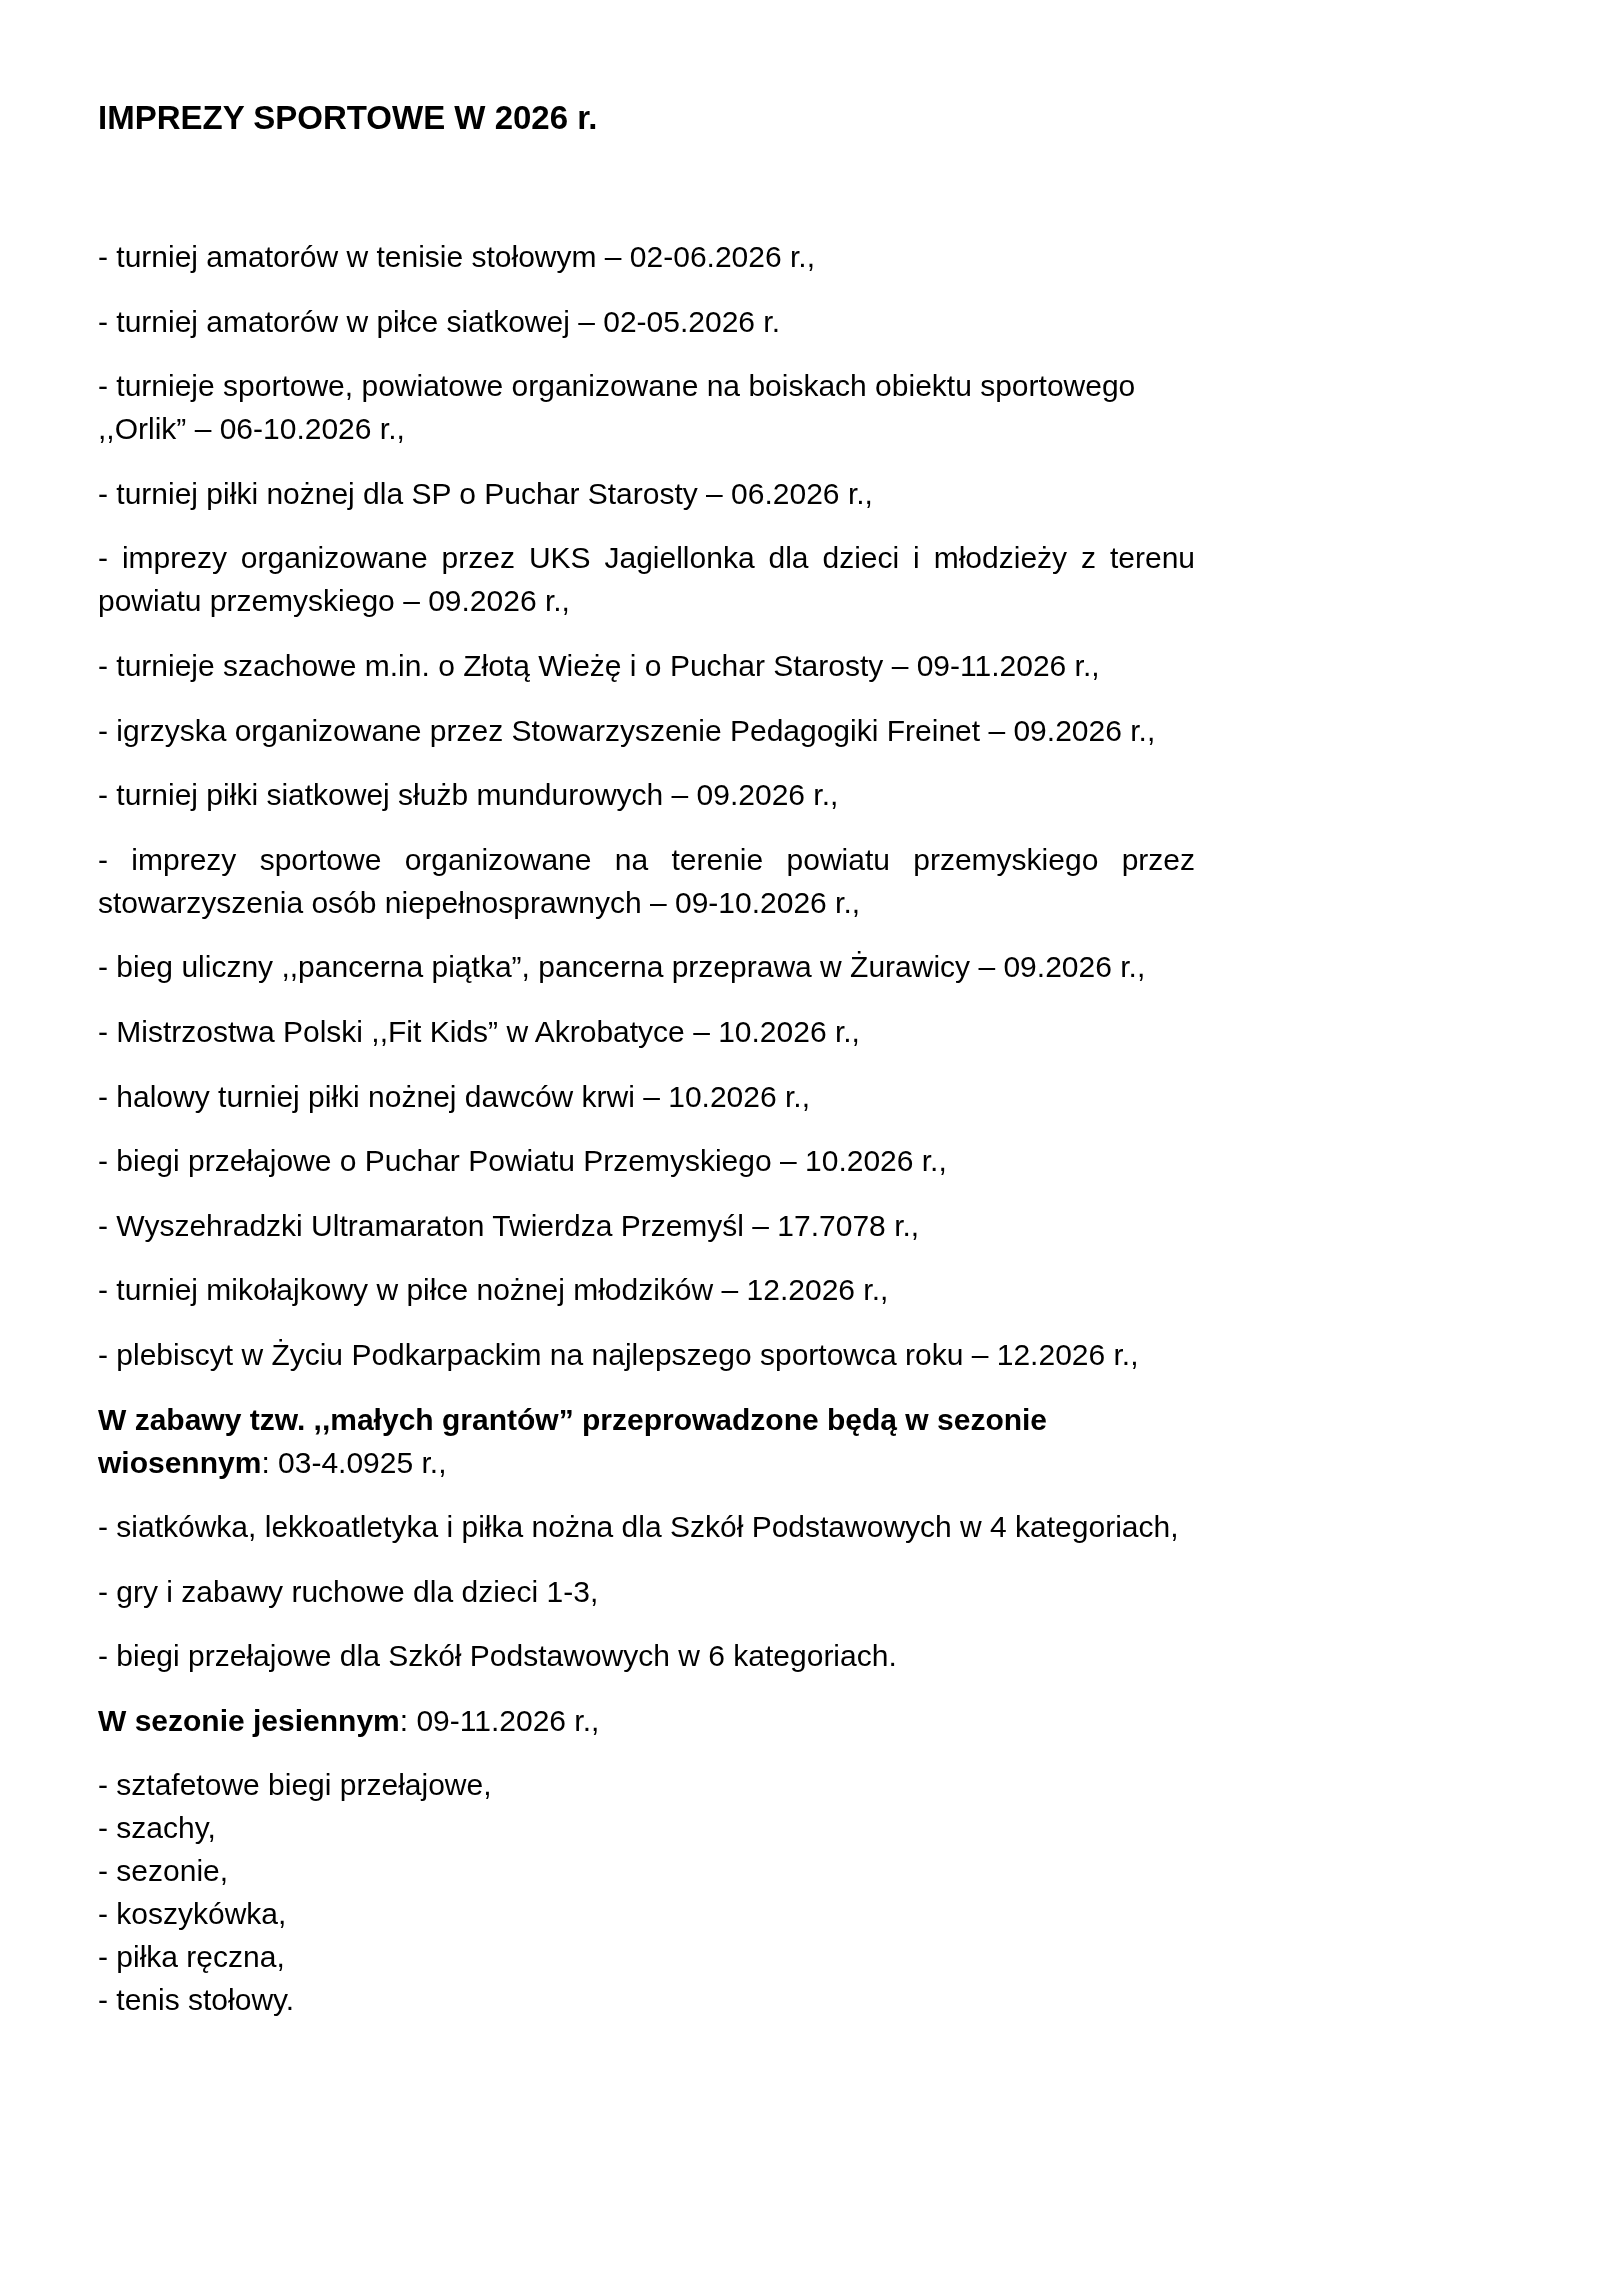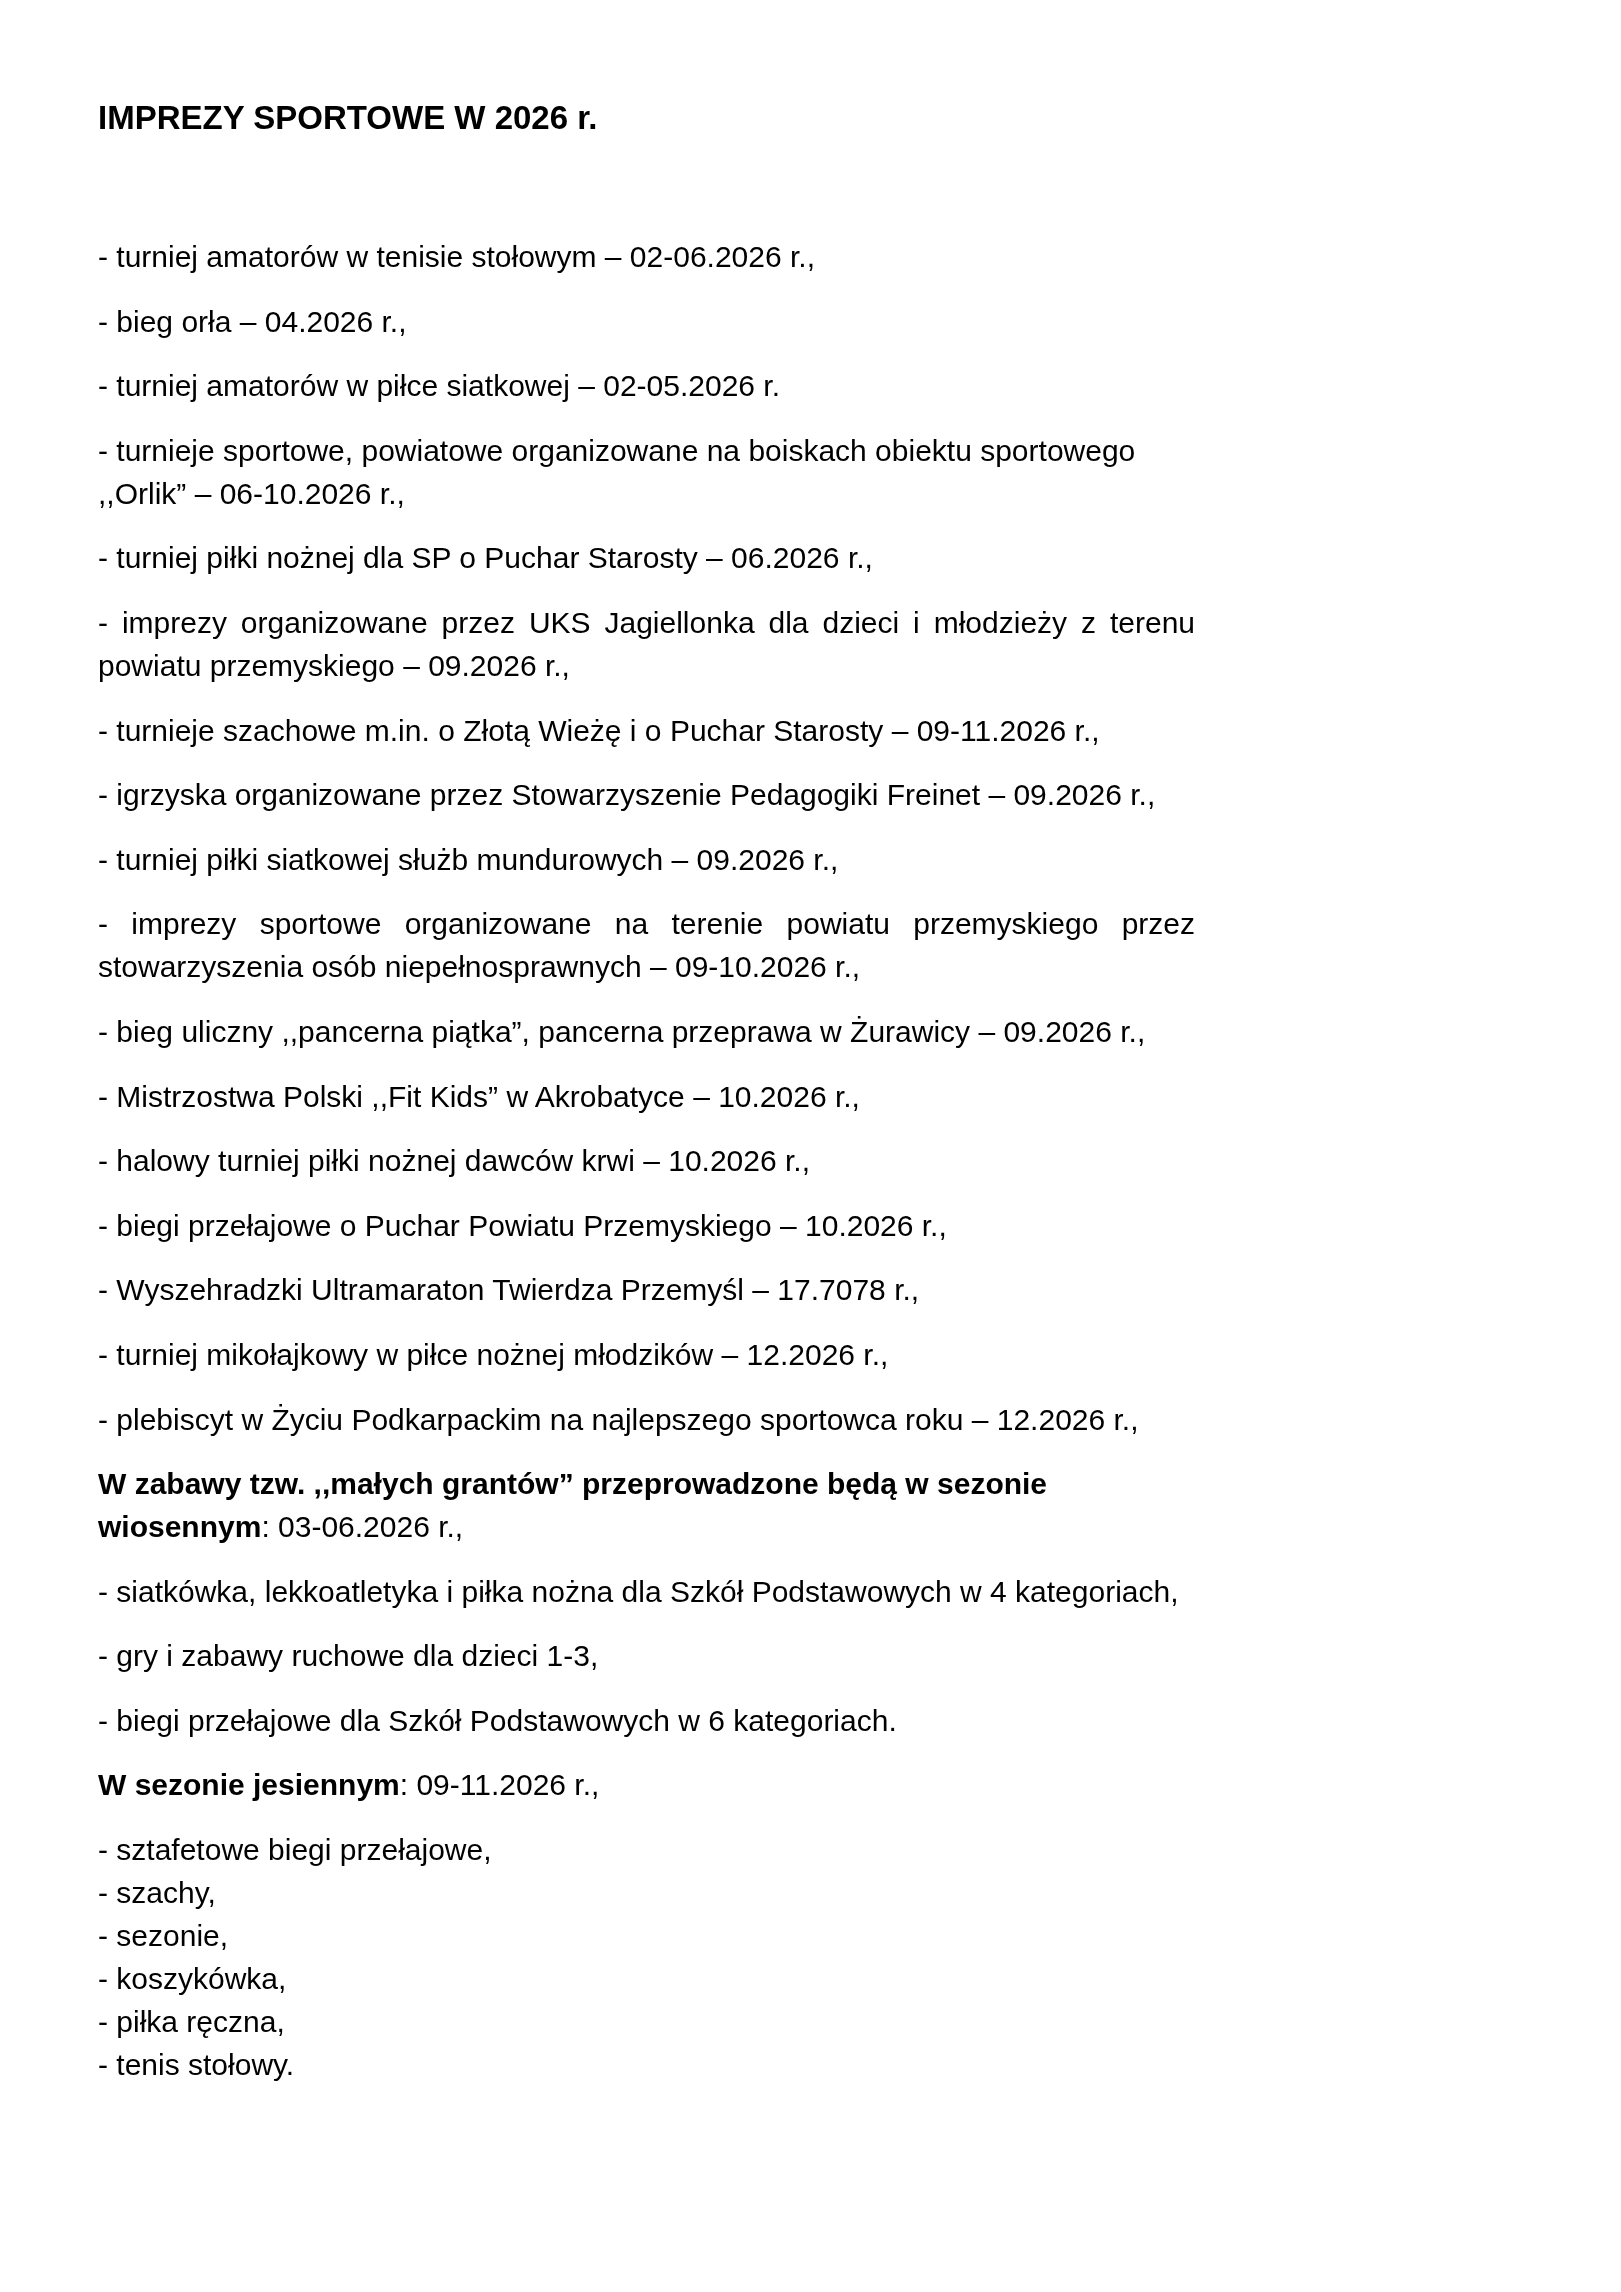--- a/index.html
+++ b/index.html
@@ -41,38 +41,37 @@
   }
 </style>
 </head>
 <body>
 
 <div class="page">
 
   <h1 class="doc-title">IMPREZY SPORTOWE W 2026 r.</h1>
 
   <p class="para">- turniej amatorów w tenisie stołowym – 02-06.2026 r.,</p>
-  <p class="para">- bieg orła – 04.2026 r.,</p>
   <p class="para">- turniej amatorów w piłce siatkowej – 02-05.2026 r.</p>
   <p class="para">- turnieje sportowe, powiatowe organizowane na boiskach obiektu sportowego ,,Orlik” – 06-10.2026 r.,</p>
   <p class="para">- turniej piłki nożnej dla SP o Puchar Starosty – 06.2026 r.,</p>
   <p class="para justify">- imprezy organizowane przez UKS Jagiellonka dla dzieci i młodzieży z terenu powiatu przemyskiego – 09.2026 r.,</p>
   <p class="para">- turnieje szachowe m.in. o Złotą Wieżę i o Puchar Starosty – 09-11.2026 r.,</p>
   <p class="para">- igrzyska organizowane przez Stowarzyszenie Pedagogiki Freinet – 09.2026 r.,</p>
   <p class="para">- turniej piłki siatkowej służb mundurowych – 09.2026 r.,</p>
   <p class="para justify">- imprezy sportowe organizowane na terenie powiatu przemyskiego przez stowarzyszenia osób niepełnosprawnych – 09-10.2026 r.,</p>
   <p class="para">- bieg uliczny ,,pancerna piątka”, pancerna przeprawa w Żurawicy – 09.2026 r.,</p>
   <p class="para">- Mistrzostwa Polski ,,Fit Kids” w Akrobatyce – 10.2026 r.,</p>
   <p class="para">- halowy turniej piłki nożnej dawców krwi – 10.2026 r.,</p>
   <p class="para">- biegi przełajowe o Puchar Powiatu Przemyskiego – 10.2026 r.,</p>
   <p class="para">- Wyszehradzki Ultramaraton Twierdza Przemyśl – 17.7078 r.,</p>
   <p class="para">- turniej mikołajkowy w piłce nożnej młodzików – 12.2026 r.,</p>
   <p class="para">- plebiscyt w Życiu Podkarpackim na najlepszego sportowca roku – 12.2026 r.,</p>
 
-  <p class="para"><span class="lead-bold">W zabawy tzw. ,,małych grantów” przeprowadzone będą w sezonie wiosennym</span><span>: 03-06.2026 r.,</span></p>
+  <p class="para"><span class="lead-bold">W zabawy tzw. ,,małych grantów” przeprowadzone będą w sezonie wiosennym</span><span>: 03-4.0925 r.,</span></p>
 
   <p class="para">- siatkówka, lekkoatletyka i piłka nożna dla Szkół Podstawowych w 4 kategoriach,</p>
   <p class="para">- gry i zabawy ruchowe dla dzieci 1-3,</p>
   <p class="para">- biegi przełajowe dla Szkół Podstawowych w 6 kategoriach.</p>
 
   <p class="para"><span class="lead-bold">W sezonie jesiennym</span><span>: 09-11.2026 r.,</span></p>
 
   <div class="tight">
     <p class="para">- sztafetowe biegi przełajowe,</p>
     <p class="para">- szachy,</p>

